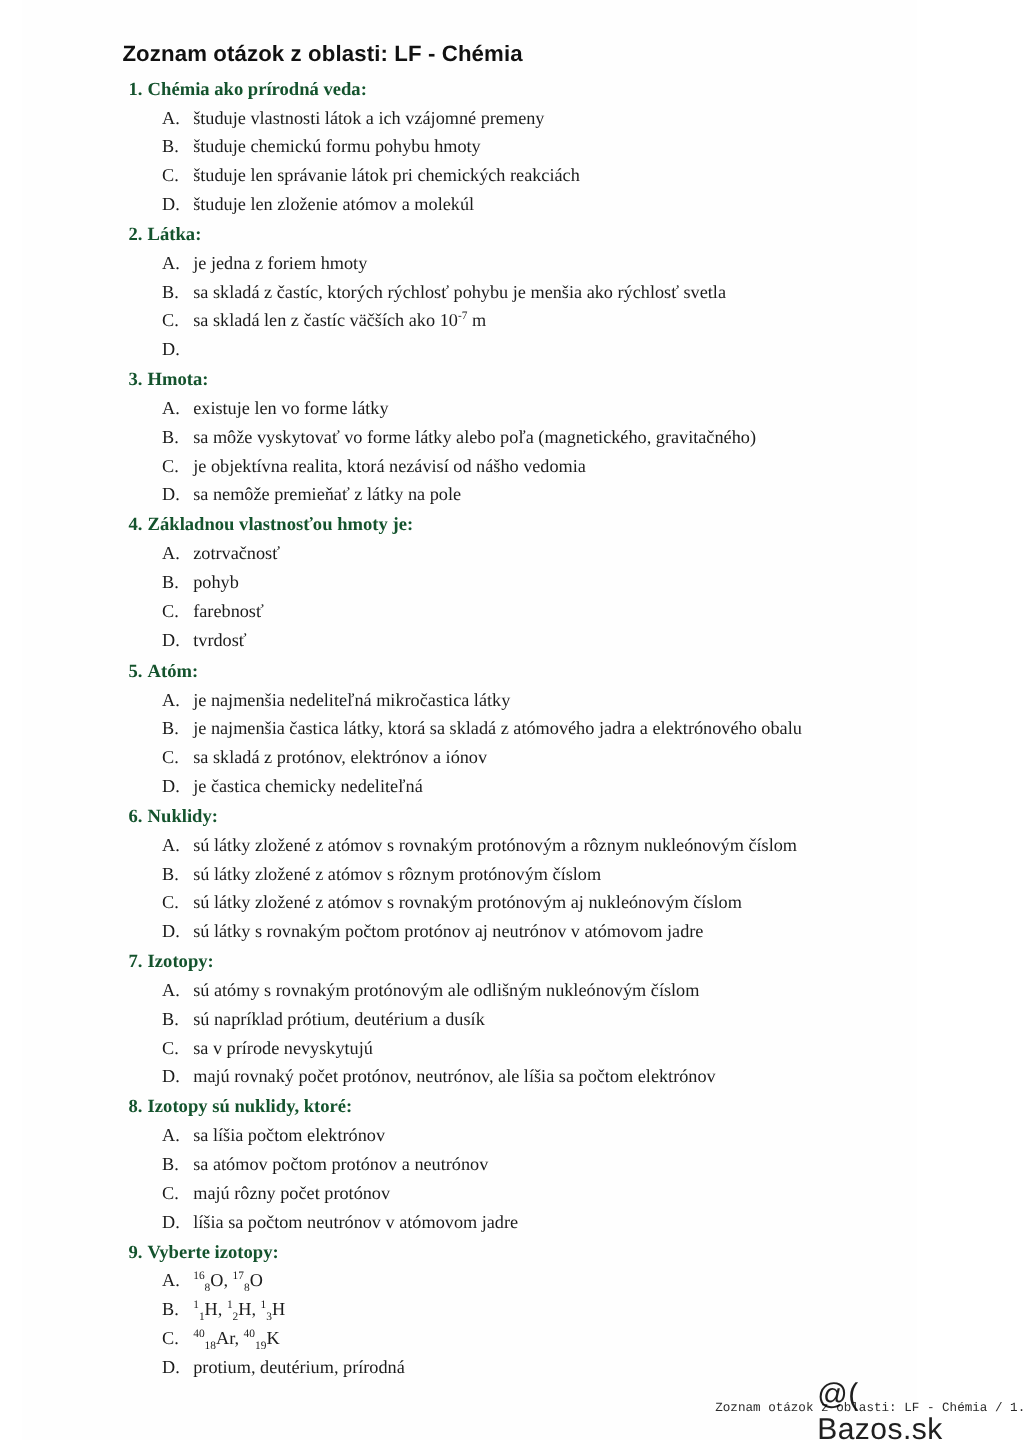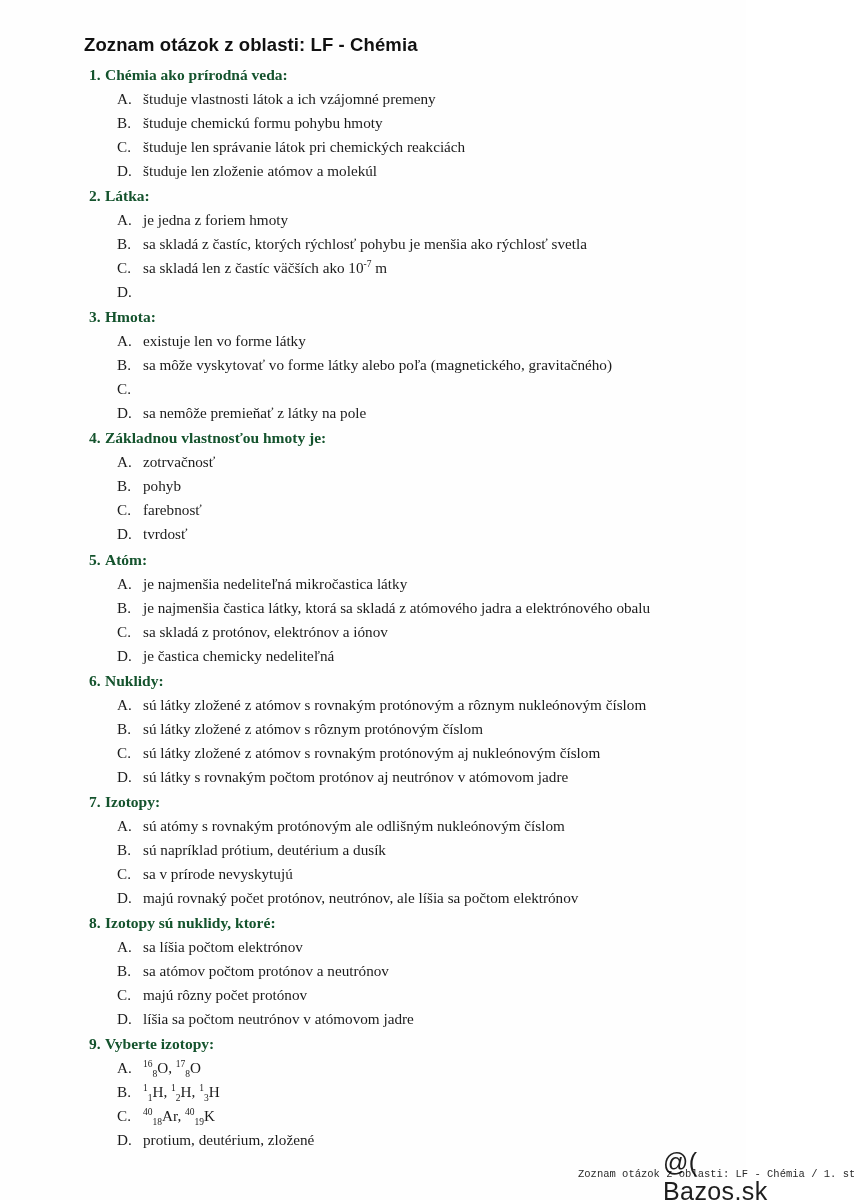--- a/index.html
+++ b/index.html
@@ -10,21 +10,21 @@
   body {
     width: 854px;
     height: 1200px;
     position: relative;
     font-family: "Liberation Serif", serif;
     color: #1a1a1a;
     overflow: hidden;
   }
   .page {
     position: absolute;
-    left: 0; top: 0;
+    left: 18px; top: 0;
     width: 746px;
     height: 1200px;
     background: #fefefe;
   }
   .content {
     position: absolute;
     left: 84px;
     top: 34px;
     width: 700px;
   }
@@ -160,20 +160,21 @@
             <li class="answer">
               <span class="ans-letter">A.</span>
               <span class="ans-text">existuje len vo forme látky</span>
             </li>
             <li class="answer">
               <span class="ans-letter">B.</span>
               <span class="ans-text">sa môže vyskytovať vo forme látky alebo poľa (magnetického, gravitačného)</span>
             </li>
             <li class="answer">
               <span class="ans-letter">C.</span>
+              <span class="ans-text">je objektívna realita, ktorá nezávisí od nášho vedomia</span>
             </li>
             <li class="answer">
               <span class="ans-letter">D.</span>
               <span class="ans-text">sa nemôže premieňať z látky na pole</span>
             </li>
           </ul>
         </div>
         <div class="question-block">
           <div class="q-head"><span class="q-num">4.</span><span>Základnou vlastnosťou hmoty je:</span></div>
           <ul class="answers">
@@ -289,21 +290,21 @@
             <li class="answer">
               <span class="ans-letter">B.</span>
               <span class="ans-text"><sup>1</sup><sub>1</sub>H, <sup>1</sup><sub>2</sub>H, <sup>1</sup><sub>3</sub>H</span>
             </li>
             <li class="answer">
               <span class="ans-letter">C.</span>
               <span class="ans-text"><sup>40</sup><sub>18</sub>Ar, <sup>40</sup><sub>19</sub>K</span>
             </li>
             <li class="answer">
               <span class="ans-letter">D.</span>
-              <span class="ans-text">protium, deutérium, zložené</span>
+              <span class="ans-text">protium, deutérium, prírodná</span>
             </li>
           </ul>
         </div>
       </div>
   </div>
   <div class="footer">Zoznam otázok z oblasti: LF - Chémia / 1. strana</div>
   <div class="watermark">@( Bazos.sk</div>
 </div>
 
 </body></html>

